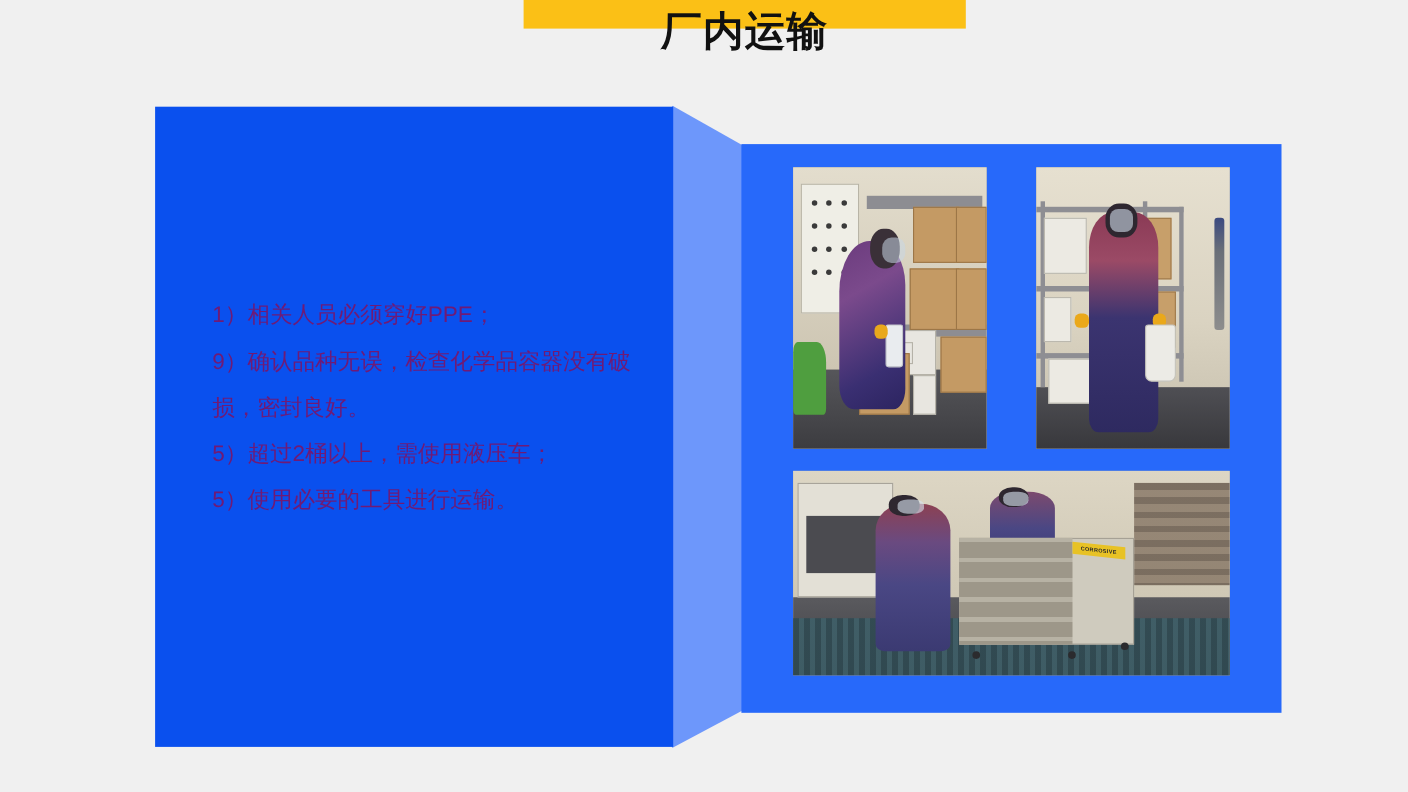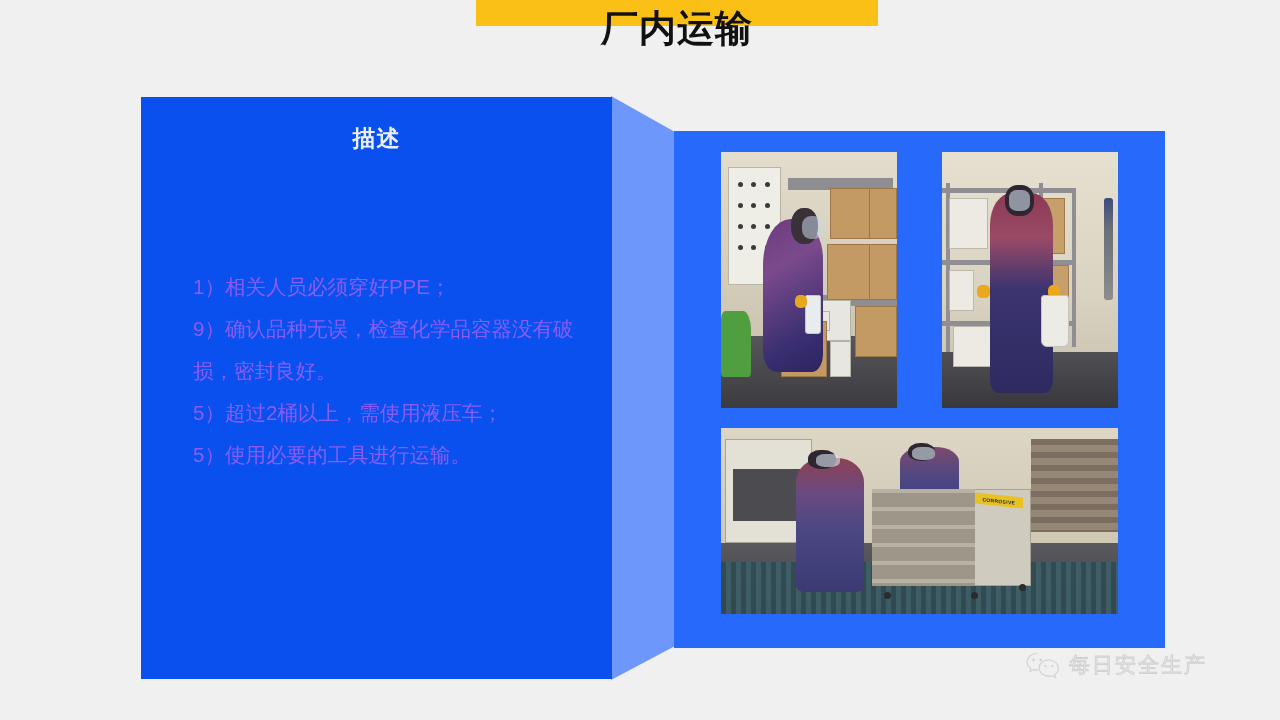--- a/index.html
+++ b/index.html
@@ -64,21 +64,21 @@
     text-align: center;
     font-size: 23px;
     font-weight: bold;
     color: #e8f0ff;
     letter-spacing: 1px;
   }
   .desc-list {
     position: absolute;
     left: 52px; top: 170px;
     width: 400px;
-    color: #8b5cf6;
+    color: #701a75;
     font-size: 20.5px;
     line-height: 42px;
   }
   .desc-list .li {
     margin: 0 0 0 0;
     padding: 0;
     text-indent: 0;
     white-space: normal;
     word-break: break-all;
   }
@@ -188,21 +188,20 @@
 <body>
 
 <div id="slide">
 
   <div class="title-band"></div>
   <div class="title-text">厂内运输</div>
 
   <div class="desc-wrap">
     <div class="desc-bevel"></div>
     <div class="desc-face"></div>
-    <div class="desc-title">描述</div>
     <div class="desc-list">
       <p class="li">1）相关人员必须穿好PPE；</p>
       <p class="li">9）确认品种无误，检查化学品容器没有破损，密封良好。</p>
       <p class="li">5）超过2桶以上，需使用液压车；</p>
       <p class="li">5）使用必要的工具进行运输。</p>
     </div>
   </div>
 
   <div class="photo-panel">
 
@@ -281,29 +280,14 @@
       <div class="p3-cart"></div>
       <div class="p3-cartF"></div>
       <div class="p3-label">CORROSIVE</div>
       <div class="p3-wheel" style="left:41%;top:88%"></div>
       <div class="p3-wheel" style="left:63%;top:88%"></div>
       <div class="p3-wheel" style="left:75%;top:84%"></div>
     </div>
 
   </div>
 
-  <div class="watermark">
-    <span class="wm-icon">
-      <svg viewBox="0 0 40 32" width="36" height="30">
-        <g fill="none" stroke="#bdbdbd" stroke-width="1.4">
-          <path d="M13.5 3.2C7.2 3.2 2.2 7.4 2.2 12.5c0 2.9 1.7 5.5 4.3 7.2l-1.1 3.6 4.1-2.1c1.2.35 2.6.55 4 .55.35 0 .7-.01 1.05-.04"></path>
-          <path d="M26.5 10.2c-6 0-10.9 4.1-10.9 9.1 0 5.1 4.9 9.2 10.9 9.2 1.3 0 2.5-.2 3.65-.5l3.85 2-1-3.3c2.45-1.65 4.05-4.1 4.05-6.9 0-5.1-4.9-9.6-10.55-9.6z"></path>
-        </g>
-        <circle cx="9.6" cy="10.2" r="1.5" fill="#bdbdbd"></circle>
-        <circle cx="17.4" cy="10.2" r="1.5" fill="#bdbdbd"></circle>
-        <circle cx="22.8" cy="17.2" r="1.25" fill="#bdbdbd"></circle>
-        <circle cx="30.4" cy="17.2" r="1.25" fill="#bdbdbd"></circle>
-      </svg>
-    </span>
-    <span class="wm-text">每日安全生产</span>
-  </div>
 
 </div>
 
 </body></html>

